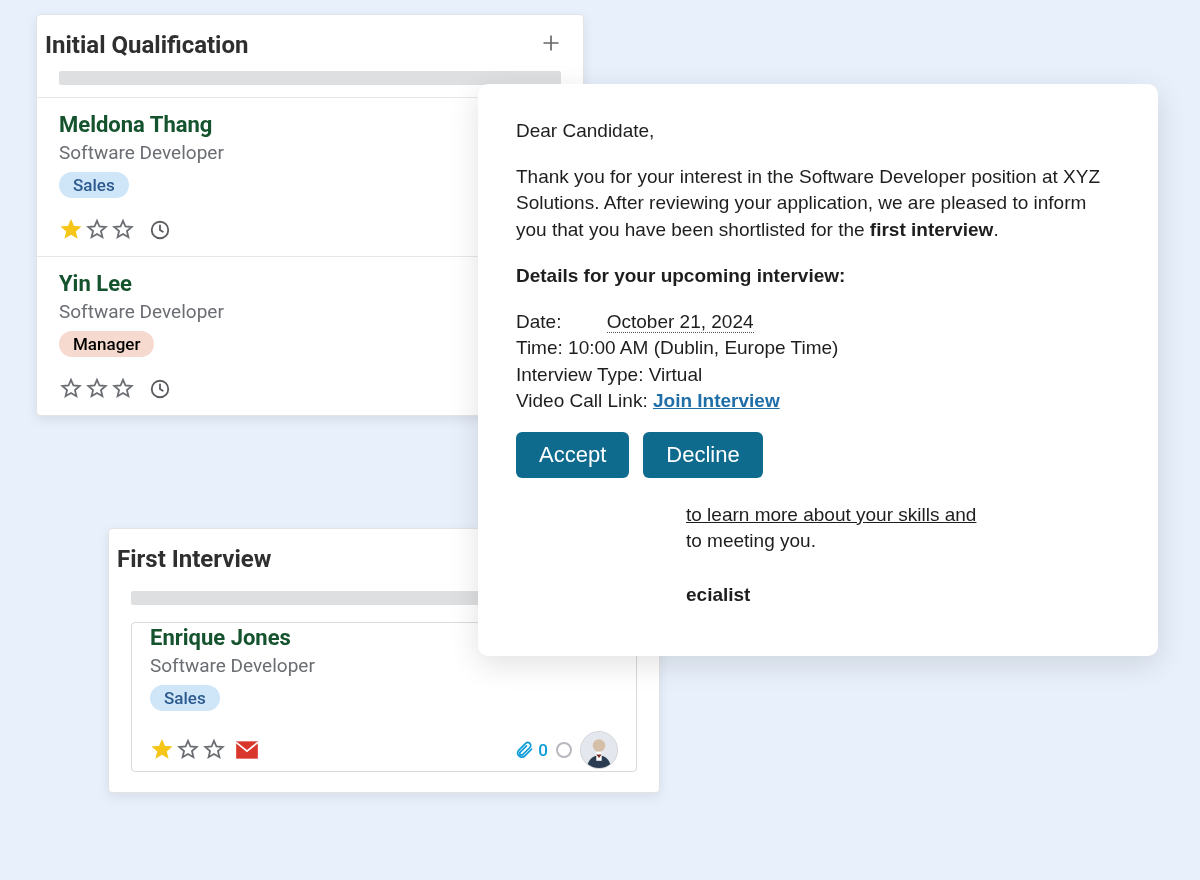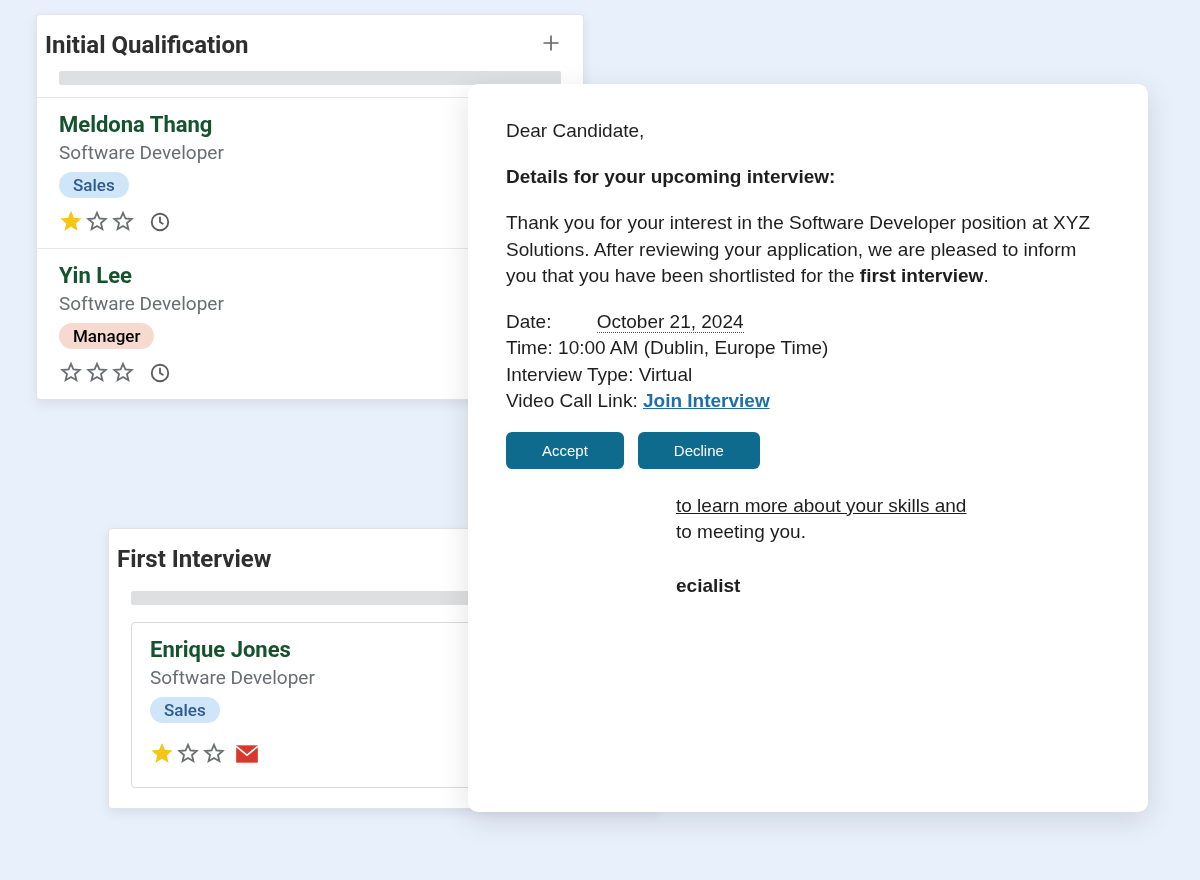--- a/index.html
+++ b/index.html
@@ -53,40 +53,40 @@
       color: #222;
     }
     .card {
       border-top: 1px solid #e6e7ea;
       padding: 14px 22px 14px 22px;
     }
     .card-boxed {
       border: 1px solid #d7d9dc;
       border-radius: 4px;
       margin: 0 22px 20px 22px;
-      padding: 14px 18px;
+      padding: 2px 18px;
     }
     .cand-name {
       font-size: 22px;
       font-weight: 700;
       color: #14532d;
       margin-bottom: 4px;
     }
     .cand-role {
       font-size: 19px;
       color: #6a6d72;
       margin-bottom: 8px;
     }
     .tag {
       display: inline-block;
       font-size: 17px;
       font-weight: 500;
       padding: 3px 14px;
       border-radius: 16px;
-      margin-bottom: 12px;
+      margin-bottom: 20px;
     }
     .tag-sales { background: #cfe6f9; color: #2d5a8e; }
     .tag-manager { background: #f6dacf; color: #000000; }
     .card-footer {
       display: flex;
       align-items: center;
       justify-content: space-between;
     }
     .footer-left {
       display: flex;
@@ -151,22 +151,22 @@
     }
     .email-body p { margin-bottom: 20px; }
     .email-body .no-mb { margin-bottom: 0; }
     .email-body strong { font-weight: 700; }
     .underline-dotted { border-bottom: 1px dotted #545454; margin-left: 40px; }
     .email-link { color: #1f6ea8; text-decoration: underline; font-weight: 600; }
     .btn-row { display: flex; gap: 14px; margin: 18px 0 24px 0; }
     .btn {
       background: #0e6b8e;
       color: #fff;
-      font-size: 15px;
-      padding: 10px 36px;
+      font-size: 22px;
+      padding: 10px 23px;
       border: none;
       border-radius: 6px;
       cursor: pointer;
       font-family: inherit;
     }
   </style>
 </head>
 <body>
 
 <div class="col-panel" style="left:36px; top:14px; width:548px;">
@@ -293,27 +293,27 @@
             <path d="M7 40c0-9 6-14 13-14s13 5 13 14z" fill="#2a3b52"></path>
             <rect x="17" y="22" width="6" height="10" fill="#ffffff"></rect>
             <path d="M17 25l3 4 3-4z" fill="#7a2820"></path>
           </svg>
         </div>
       </div>
     </div>
   </div>
 </div>
 
-<div class="email-panel" style="left:468px; top:84px; width:680px; height:728px;">
+<div class="email-panel" style="left:478px; top:84px; width:680px; height:572px;">
   <div class="email-body">
     <p>Dear Candidate,</p>
-    <p><strong>Details for your upcoming interview:</strong></p>
     <p>
       <span>Thank you for your interest in the Software Developer position at XYZ Solutions. After reviewing your application, we are pleased to inform you that you have been shortlisted for the </span><strong>first interview</strong><span>.</span>
     </p>
+    <p><strong>Details for your upcoming interview:</strong></p>
     <p class="no-mb"><span>Date: </span><span class="underline-dotted">October 21, 2024</span></p>
     <p class="no-mb">Time: 10:00 AM (Dublin, Europe Time)</p>
     <p class="no-mb">Interview Type: Virtual</p>
     <p class="no-mb"><span>Video Call Link: </span><a href="#" class="email-link">Join Interview</a></p>
 
     <div class="btn-row">
       <button class="btn">Accept</button>
       <button class="btn">Decline</button>
     </div>
 

